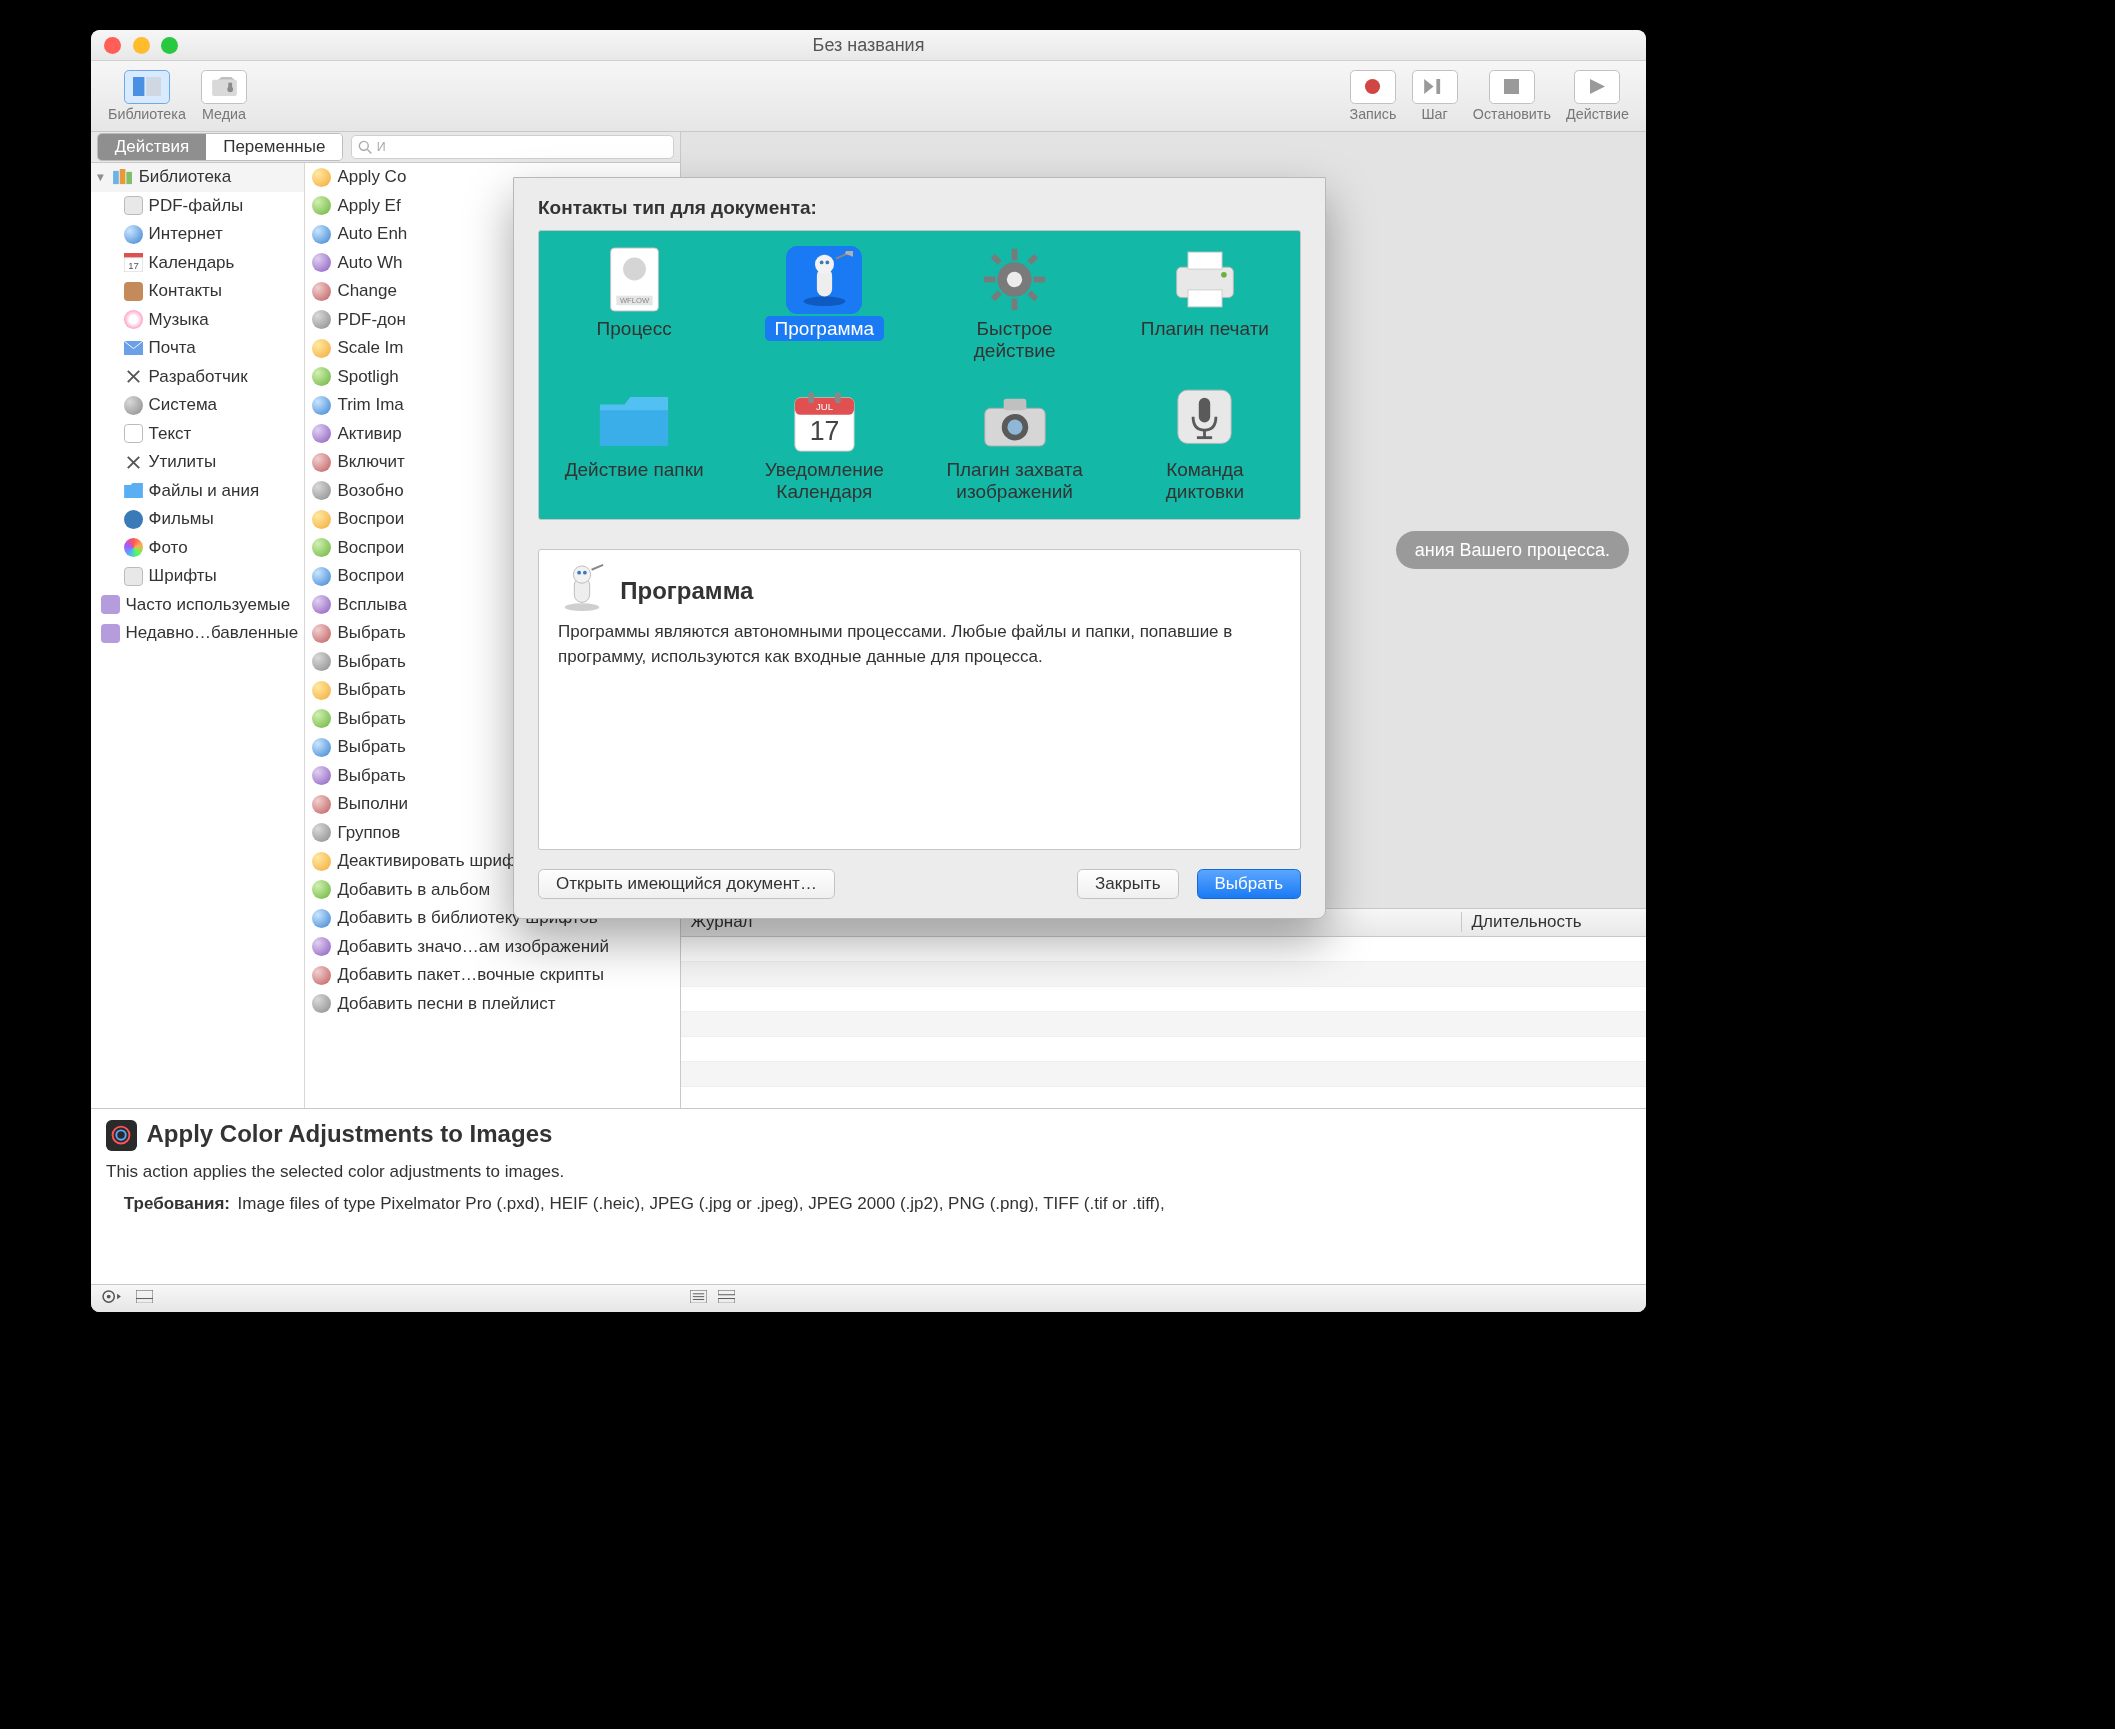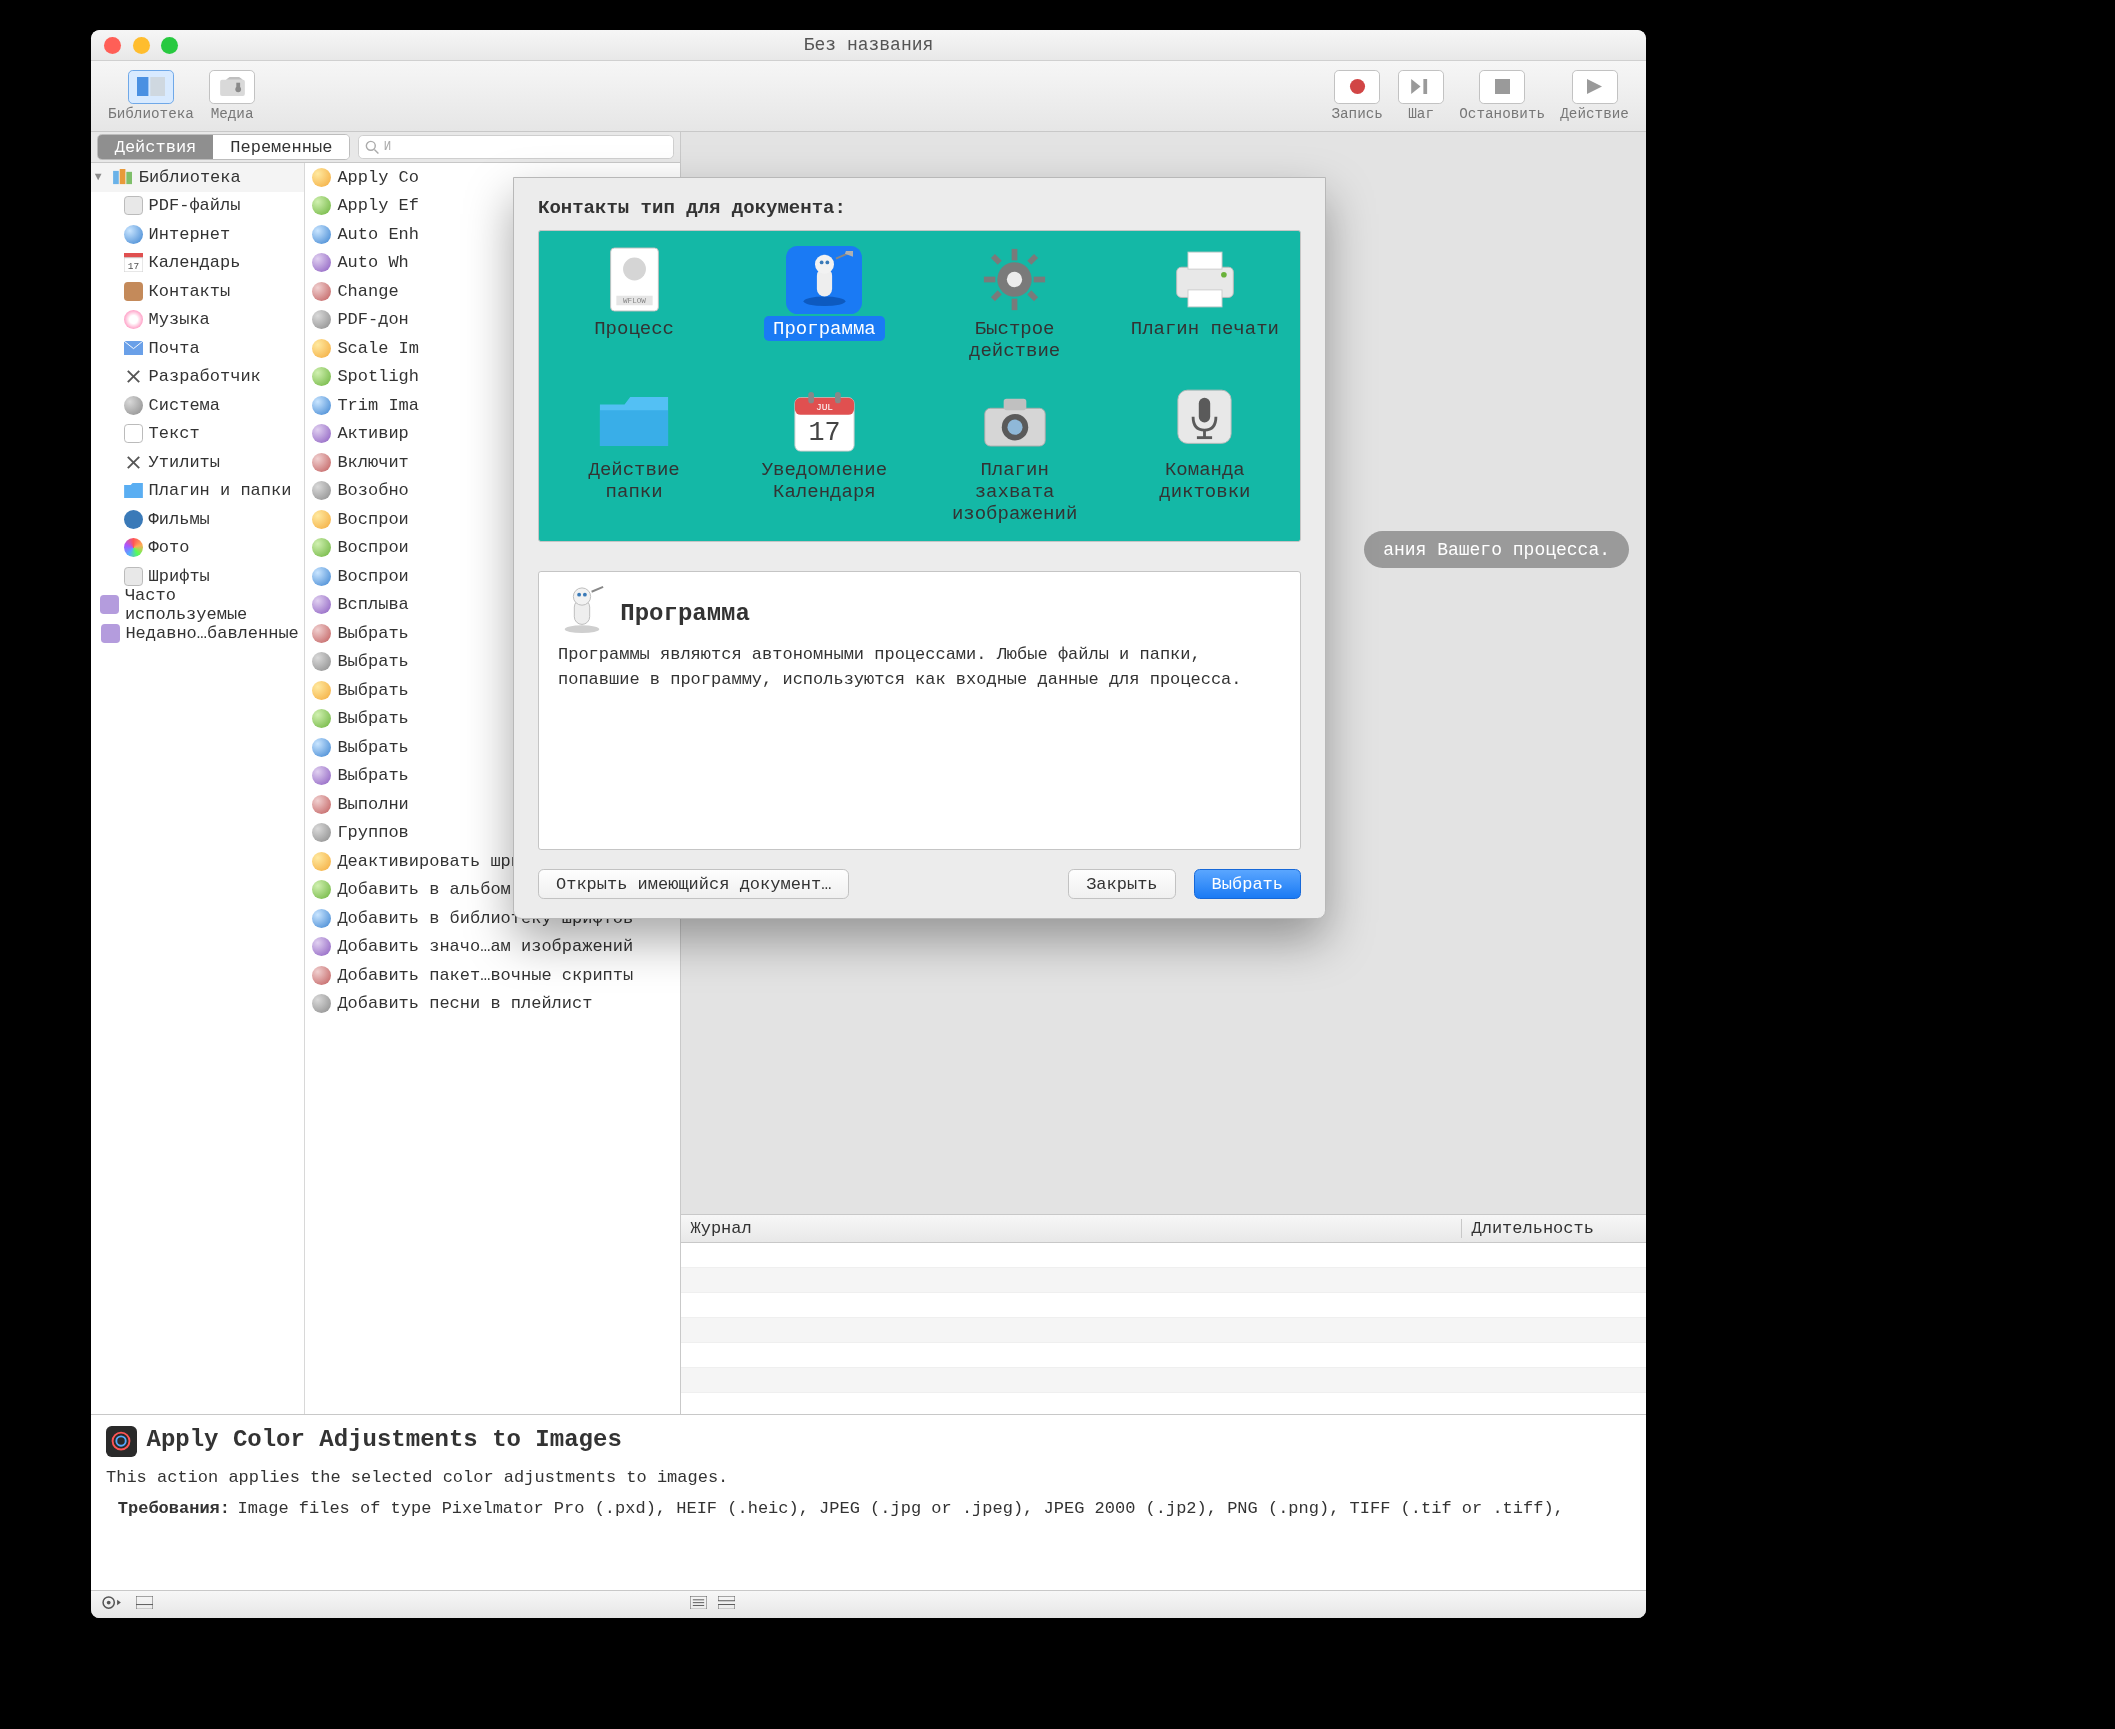--- a/index.html
+++ b/index.html
@@ -10,28 +10,27 @@
     color: #333;
     width: 2115px;
     height: 1729px;
     position: relative;
   }
   .window {
     position: absolute;
     left: 91px;
     top: 30px;
     width: 1555px;
-    height: 1588px;
+    height: 1282px;
     background: #ececec;
     border-radius: 8.6px;
     box-shadow: 0 17px 57px rgba(0,0,0,.55);
     display: flex;
     flex-direction: column;
     overflow: hidden;
-    font-family: Liberation Mono, monospace;
   }
   .titlebar {
     height: 31px;
     background: linear-gradient(#f6f6f6,#e8e8e8);
     border-bottom: 1px solid #d0d0d0;
     display: flex;
     align-items: center;
     position: relative;
   }
   .traffic { display: flex; gap: 11.4px; margin-left: 13.3px; }
@@ -300,21 +299,21 @@
                 </svg>
               </span>
               <span>Утилиты</span>
             </div>
           <div class="tree-row sm">
               <span class="ticn">
                 <svg width="19" height="15" viewBox="0 0 20 16">
                   <path d="M0 2 L7 2 L9 0 L20 0 L20 16 L0 16 Z" fill="#5aaef2"></path>
                 </svg>
               </span>
-              <span>Плагин и папки</span>
+              <span>Файлы и ания</span>
             </div>
           <div class="tree-row sm">
               <span class="ticn">
                 <div class="ico-circle" style="background:#3a7ab8;"></div>
               </span>
               <span>Фильмы</span>
             </div>
           <div class="tree-row sm">
               <span class="ticn">
                 <div class="ico-circle" style="background:conic-gradient(#f55,#fa5,#5f5,#5af,#a5f,#f55);"></div>

